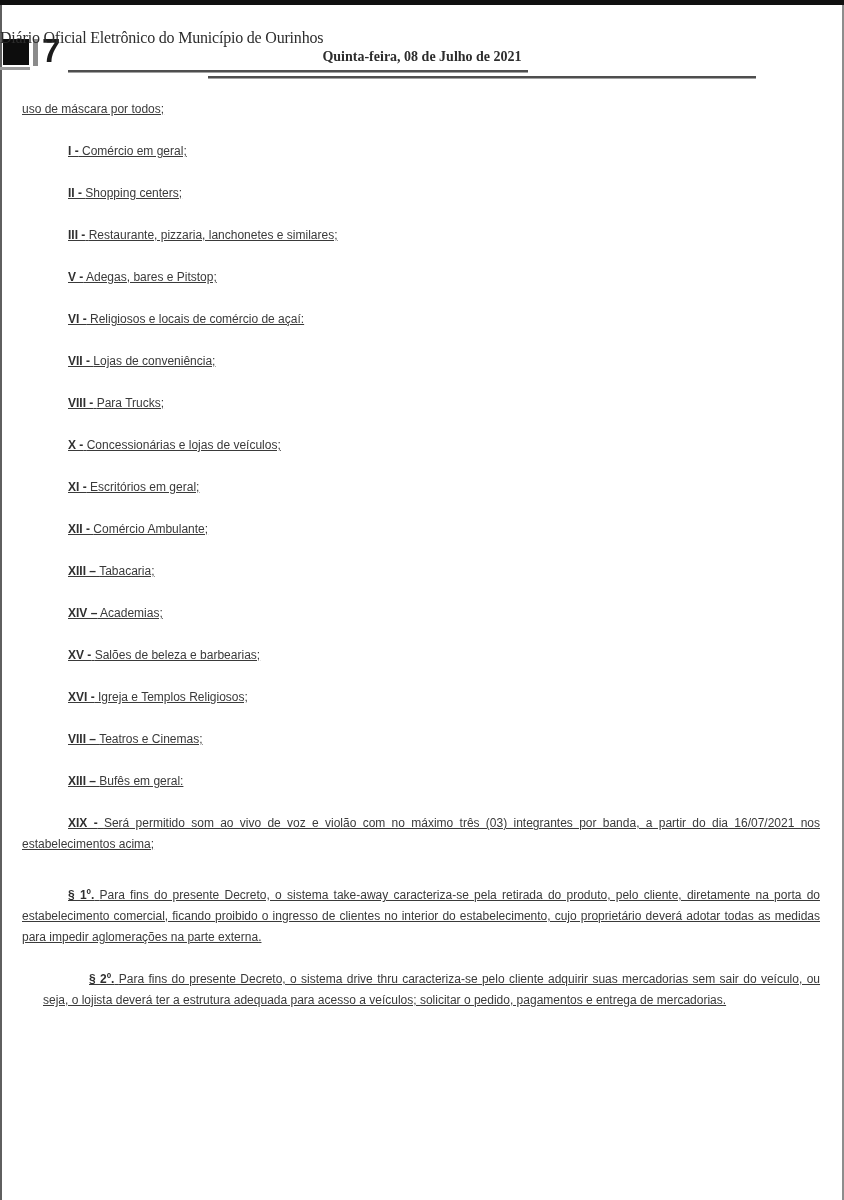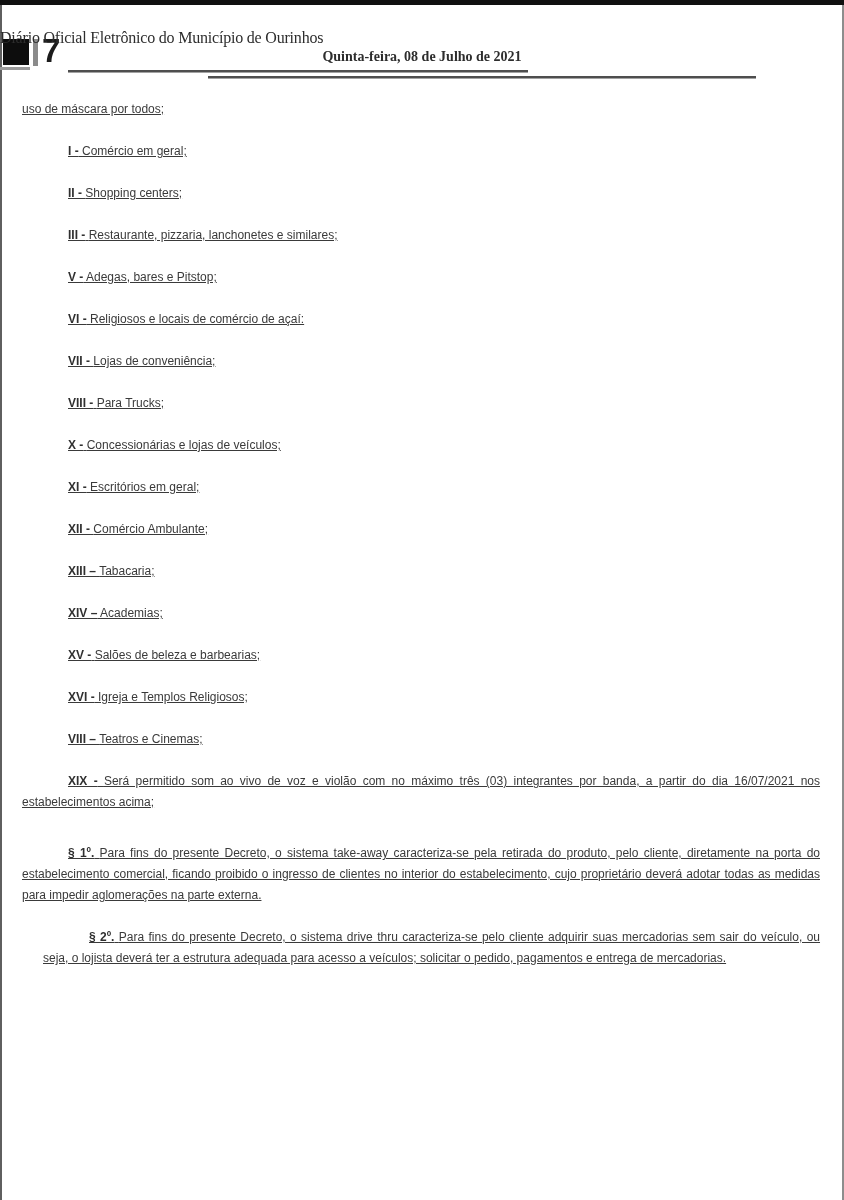--- a/index.html
+++ b/index.html
@@ -76,18 +76,19 @@
     <p class="item"><span class="lbl">VII -</span> <span>Lojas de conveniência;</span></p>
     <p class="item"><span class="lbl">VIII -</span> <span>Para Trucks;</span></p>
     <p class="item"><span class="lbl">X -</span> <span>Concessionárias e lojas de veículos;</span></p>
     <p class="item"><span class="lbl">XI -</span> <span>Escritórios em geral;</span></p>
     <p class="item"><span class="lbl">XII -</span> <span>Comércio Ambulante;</span></p>
     <p class="item"><span class="lbl">XIII –</span> <span>Tabacaria;</span></p>
     <p class="item"><span class="lbl">XIV –</span> <span>Academias;</span></p>
     <p class="item"><span class="lbl">XV -</span> <span>Salões de beleza e barbearias;</span></p>
     <p class="item"><span class="lbl">XVI -</span> <span>Igreja e Templos Religiosos;</span></p>
     <p class="item"><span class="lbl">VIII –</span> <span>Teatros e Cinemas;</span></p>
+    <p class="item"><span class="lbl">XIII –</span> <span>Bufês em geral:</span></p>
 
     <p class="para para-xix"><span class="lead">XIX -</span> <span>Será permitido som ao vivo de voz e violão com no máximo três (03) integrantes por banda, a partir do dia 16/07/2021 nos estabelecimentos acima;</span></p>
     <p class="para para-1"><span class="lead">§ 1º.</span> <span>Para fins do presente Decreto, o sistema take-away caracteriza-se pela retirada do produto, pelo cliente, diretamente na porta do estabelecimento comercial, ficando proibido o ingresso de clientes no interior do estabelecimento, cujo proprietário deverá adotar todas as medidas para impedir aglomerações na parte externa.</span></p>
     <p class="para para-2"><span class="lead">§ 2º.</span> <span>Para fins do presente Decreto, o sistema drive thru caracteriza-se pelo cliente adquirir suas mercadorias sem sair do veículo, ou seja, o lojista deverá ter a estrutura adequada para acesso a veículos; solicitar o pedido, pagamentos e entrega de mercadorias.</span></p>
   </div>
 </div>
 
 </body></html>

